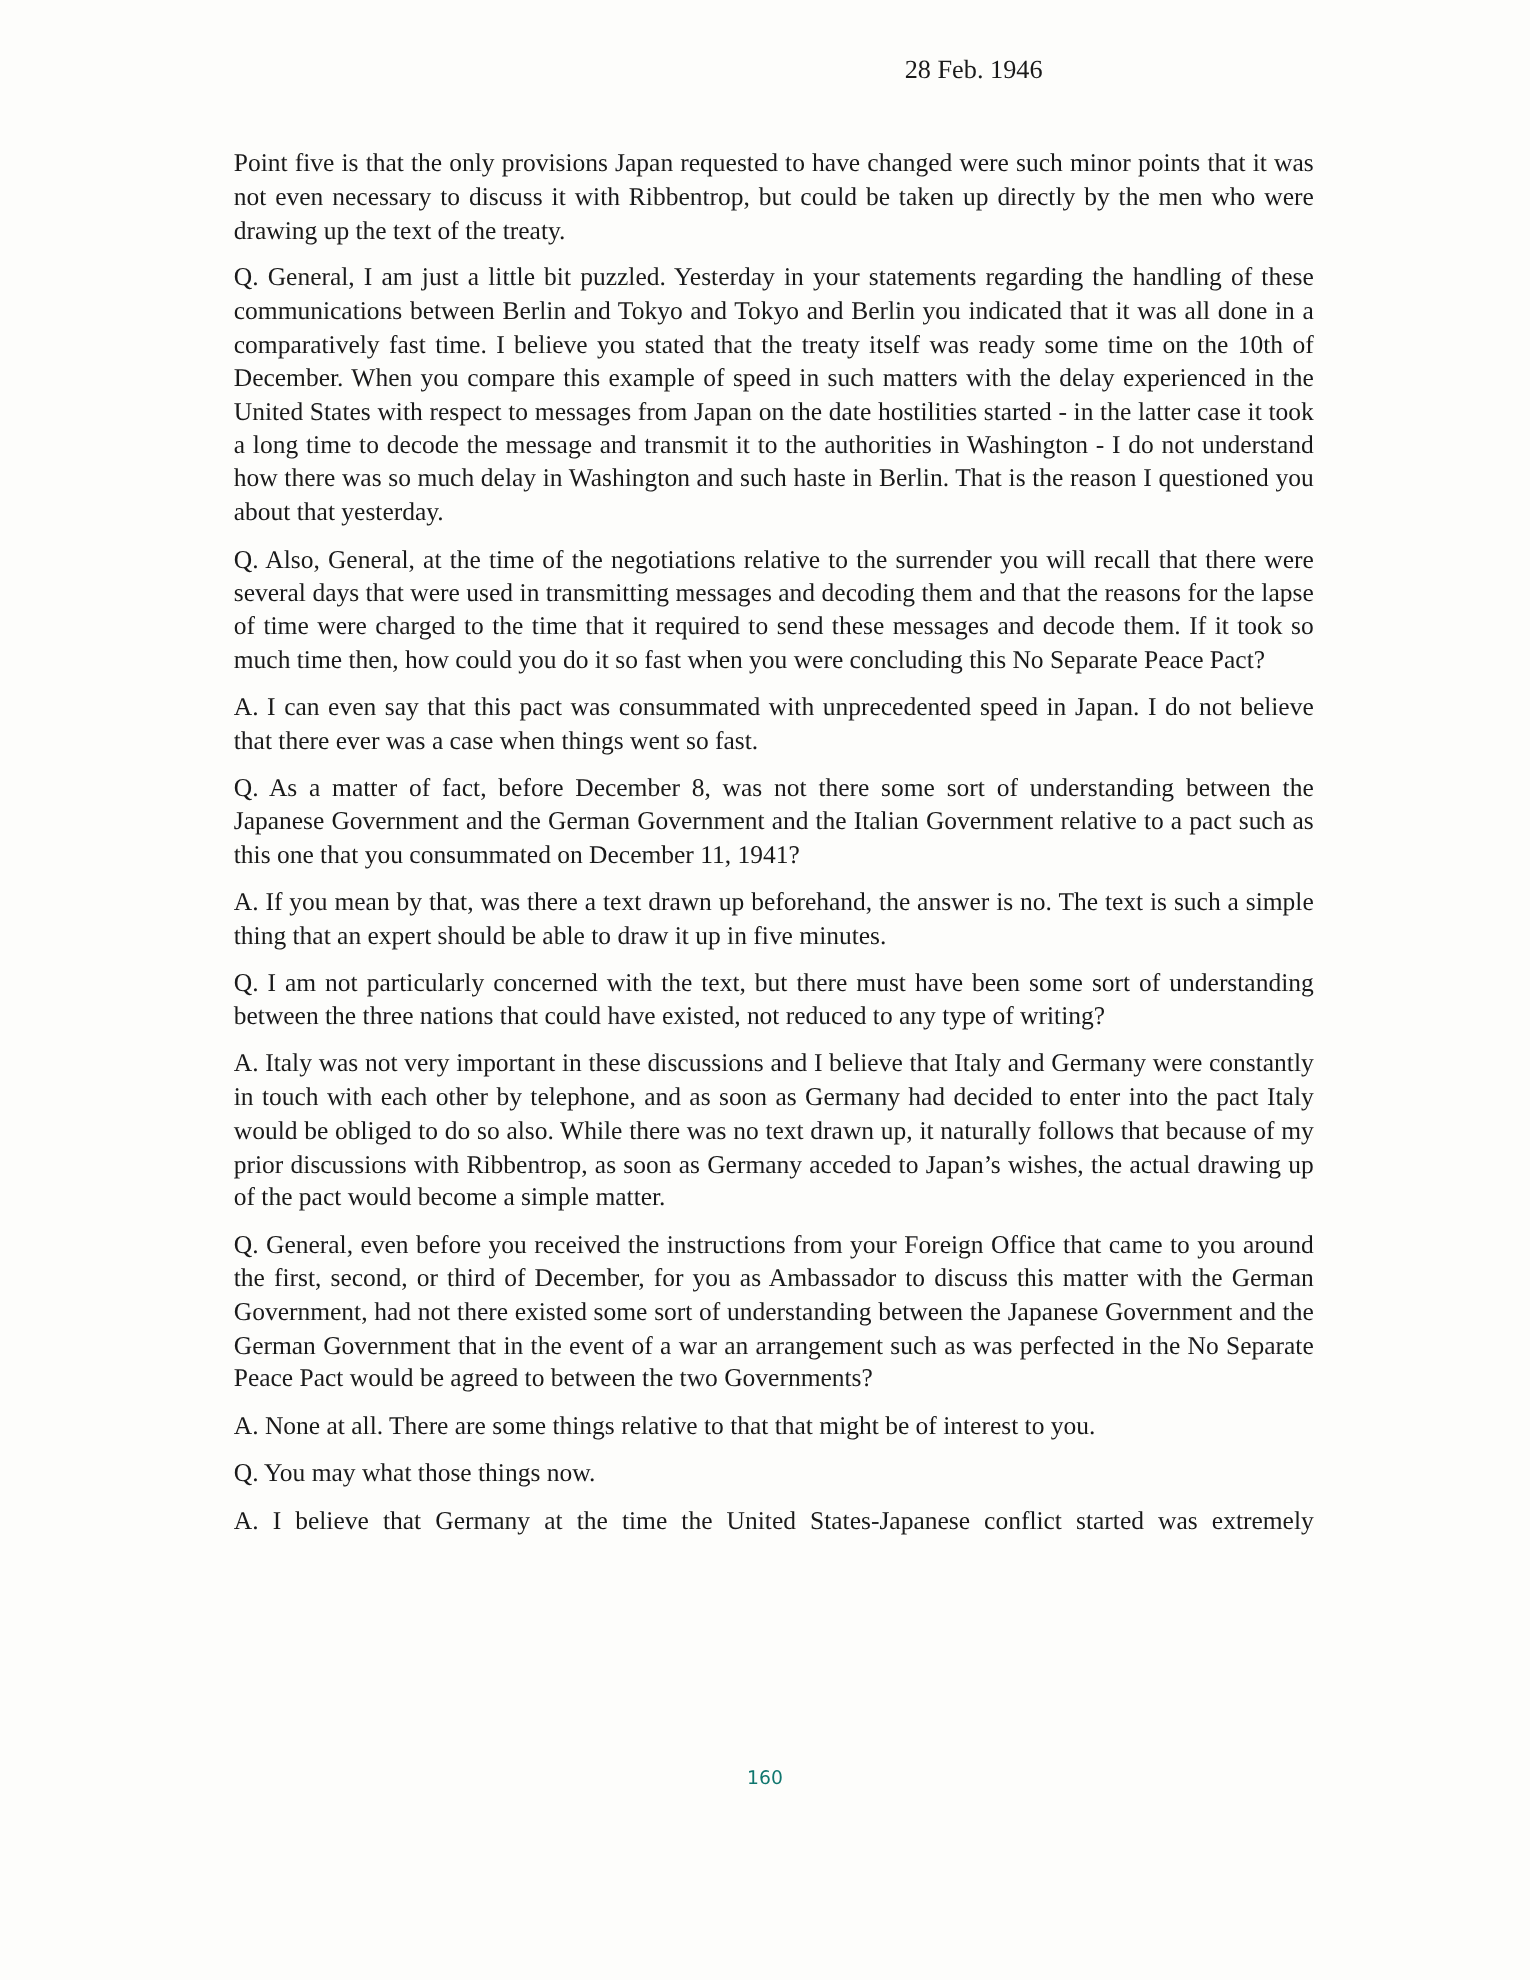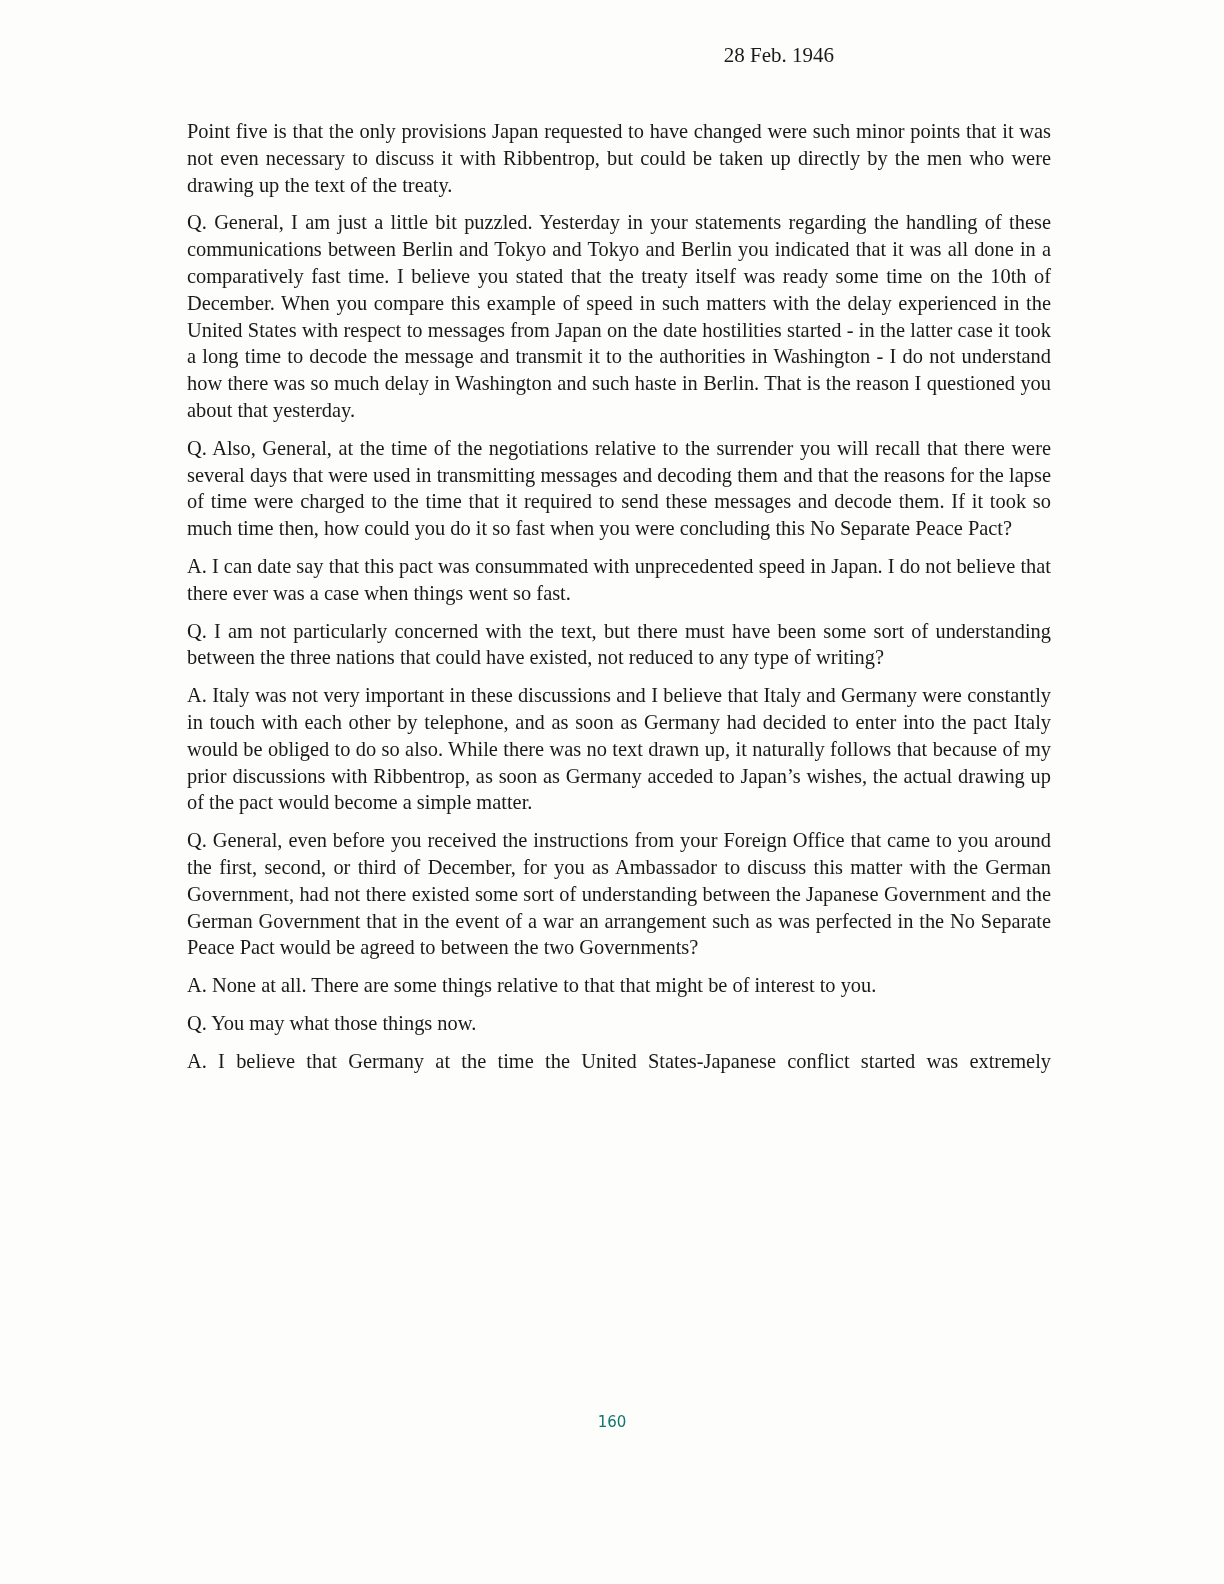--- a/index.html
+++ b/index.html
@@ -60,21 +60,23 @@
 </head>
 <body>
 
 <div class="page">
   <div class="date">28 Feb. 1946</div>
 
   <div class="body-text">
     <p>Point five is that the only provisions Japan requested to have changed were such minor points that it was not even necessary to discuss it with Ribbentrop, but could be taken up directly by the men who were drawing up the text of the treaty.</p>
     <p>Q. General, I am just a little bit puzzled.  Yesterday in your statements regarding the handling of these communications between Berlin and Tokyo and Tokyo and Berlin you indicated that it was all done in a comparatively fast time.  I believe you stated that the treaty itself was ready some time on the 10th of December. When you compare this example of speed in such matters with the delay experienced in the United States with respect to messages from Japan on the date hostilities started - in the latter case it took a long time to decode the message and transmit it to the authorities in Washington - I do not understand how there was so much delay in Washington and such haste in Berlin. That is the reason I questioned you about that yesterday.</p>
     <p>Q. Also, General, at the time of the negotiations relative to the surrender you will recall that there were several days that were used in transmitting messages and decoding them and that the reasons for the lapse of time were charged to the time that it required to send these messages and decode them.  If it took so much time then, how could you do it so fast when you were concluding this No Separate Peace Pact?</p>
-    <p>A. I can date say that this pact was consummated with unprecedented speed in Japan.  I do not believe that there ever was a case when things went so fast.</p>
+    <p>A. I can even say that this pact was consummated with unprecedented speed in Japan.  I do not believe that there ever was a case when things went so fast.</p>
+    <p>Q. As a matter of fact, before December 8, was not there some sort of understanding between the Japanese Government and the German Government and the Italian Government relative to a pact such as this one that you consummated on December 11, 1941?</p>
+    <p>A. If you mean by that, was there a text drawn up beforehand, the answer is no.  The text is such a simple thing that an expert should be able to draw it up in five minutes.</p>
     <p>Q. I am not particularly concerned with the text, but there must have been some sort of understanding between the three nations that could have existed, not reduced to any type of writing?</p>
     <p>A. Italy was not very important in these discussions and I believe that Italy and Germany were constantly in touch with each other by telephone, and as soon as Germany had decided to enter into the pact Italy would be obliged to do so also.  While there was no text drawn up, it naturally follows that because of my prior discussions with Ribbentrop, as soon as Germany acceded to Japan’s wishes, the actual drawing up of the pact would become a simple matter.</p>
     <p>Q. General, even before you received the instructions from your Foreign Office that came to you around the first, second, or third of December, for you as Ambassador to discuss this matter with the German Government, had not there existed some sort of understanding between the Japanese Government and the German Government that in the event of a war an arrangement such as was perfected in the No Separate Peace Pact would be agreed to between the two Governments?</p>
     <p>A. None at all.  There are some things relative to that that might be of interest to you.</p>
     <p>Q. You may what those things now.</p>
     <p class="last">A. I believe that Germany at the time the United States-Japanese conflict started was extremely</p>
   </div>
 
   <div class="page-number">160</div>
 </div>

